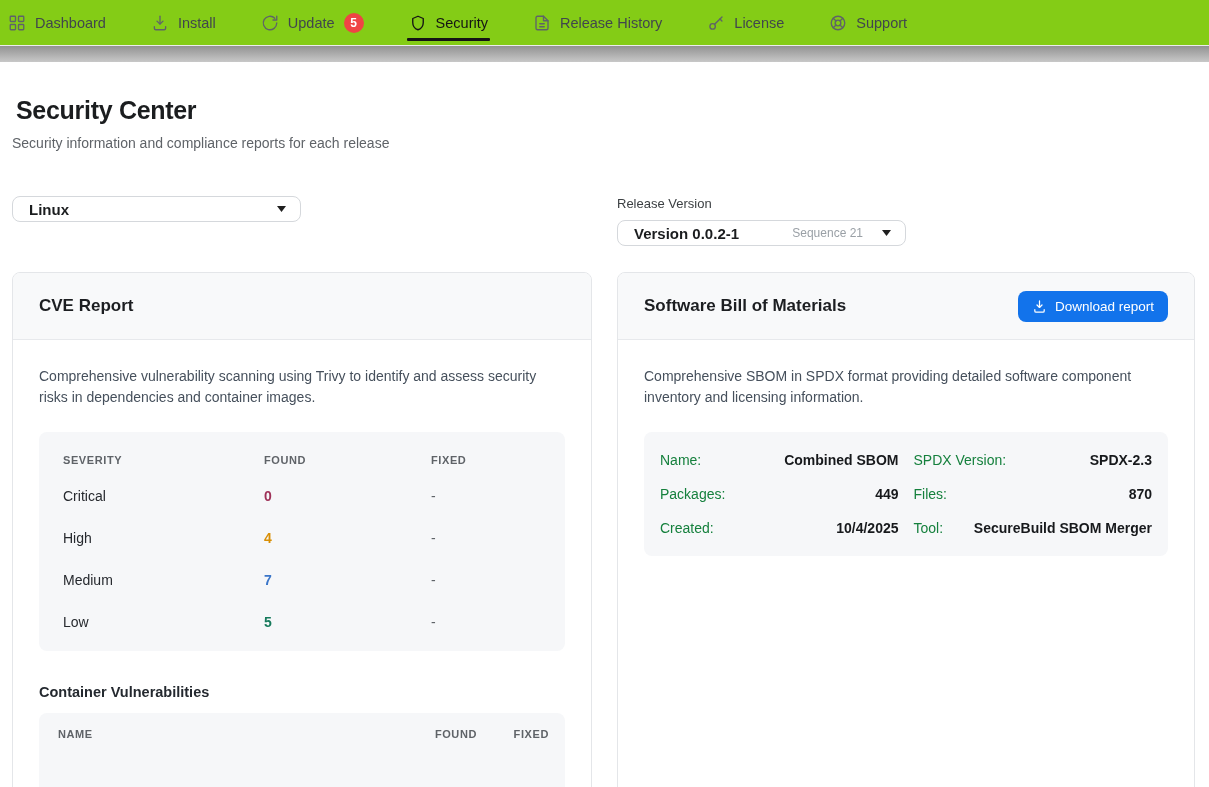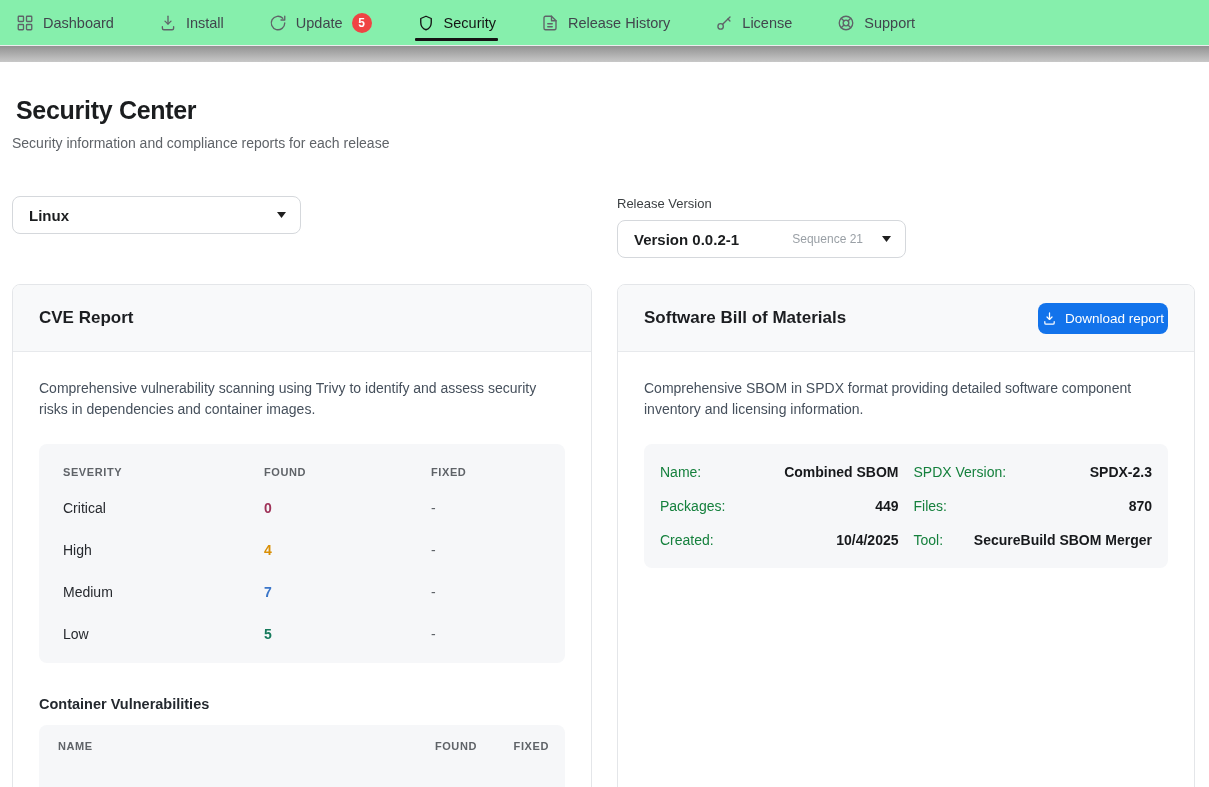--- a/index.html
+++ b/index.html
@@ -5,22 +5,22 @@
   * { box-sizing: border-box; }
   html,body { margin:0; padding:0; }
   body {
     width:1209px; height:787px; overflow:hidden;
     background:#ffffff; color:#202124;
     font-family:"Liberation Sans", sans-serif;
   }
 
   
   .topnav {
-    height:46px; background:#86efac; border-bottom:1px solid #ececee;
-    display:flex; align-items:stretch; padding:0 16px; gap:45px;
+    height:46px; background:#84cc16; border-bottom:1px solid #ececee;
+    display:flex; align-items:stretch; padding:0 8px; gap:45px;
   }
   .nav-item {
     display:flex; align-items:center; gap:9px;
     font-size:14.5px; color:#41464d; cursor:pointer; position:relative;
   }
   .nav-item .nicon { display:flex; color:#5f6368; }
   .nav-item.active { color:#141414; font-weight:500; }
   .nav-item.active .nicon { color:#141414; }
   .nav-item.active::after {
     content:""; position:absolute; left:-2px; right:-2px; bottom:4px;
@@ -36,21 +36,21 @@
 
   
   .main { padding:0 14px 0 12px; }
   .page-title { margin:34px 4px 0; font-size:25px; font-weight:bold; color:#1b1d1f; letter-spacing:-0.3px; }
   .page-subtitle { margin:10px 0 0; font-size:14px; color:#5f6368; }
 
   
   .filters { display:grid; grid-template-columns:580px 578px; column-gap:25px; margin-top:45px; }
   .filter-label { display:block; font-size:13px; color:#3c4043; margin-bottom:9px; }
   .select-btn {
-    width:289px; height:38px; background:#fff;
+    width:289px; height:26px; background:#fff;
     border:1px solid #d5d8dc; border-radius:8px;
     display:flex; align-items:center; justify-content:space-between;
     padding:0 14px 0 16px; font-size:15px; font-weight:bold; color:#1b1d1f;
     cursor:pointer;
   }
   .select-meta { display:flex; align-items:center; gap:19px; font-size:12px; color:#9aa0a6; font-weight:normal; }
   .caret { display:inline-flex; color:#1f1f1f; }
 
   
   .cards { display:grid; grid-template-columns:580px 578px; column-gap:25px; margin-top:26px; align-items:stretch; }
@@ -76,21 +76,21 @@
 
   
   .cv-title { margin-top:33px; font-size:14.5px; font-weight:bold; color:#24292f; }
   .cv-table { margin-top:13px; background:#f6f7f9; border-radius:8px 8px 0 0; padding:0 16px 0 19px; min-height:80px; }
   .cv-head { display:grid; grid-template-columns:1fr 86px 72px; padding:15px 0; font-size:11px; font-weight:bold; color:#5f6368; letter-spacing:0.6px; }
   .cv-head .num { justify-self:end; }
 
   
   .download-btn {
     display:flex; align-items:center; gap:8px;
-    border:none; border-radius:8px; padding:8px 4px;
+    border:none; border-radius:8px; padding:8px 14px;
     color:#fff; font-size:13.5px; font-weight:500;
     font-family:"Liberation Sans", sans-serif; cursor:pointer;justify-content:space-between;
   }
   .download-btn .dicon { display:flex; }
 
   
   .sbom-details {
     margin-top:24px; background:#f6f7f9; border-radius:8px;
     padding:11px 16px; display:grid; grid-template-columns:1fr 1fr; column-gap:15px;
   }

